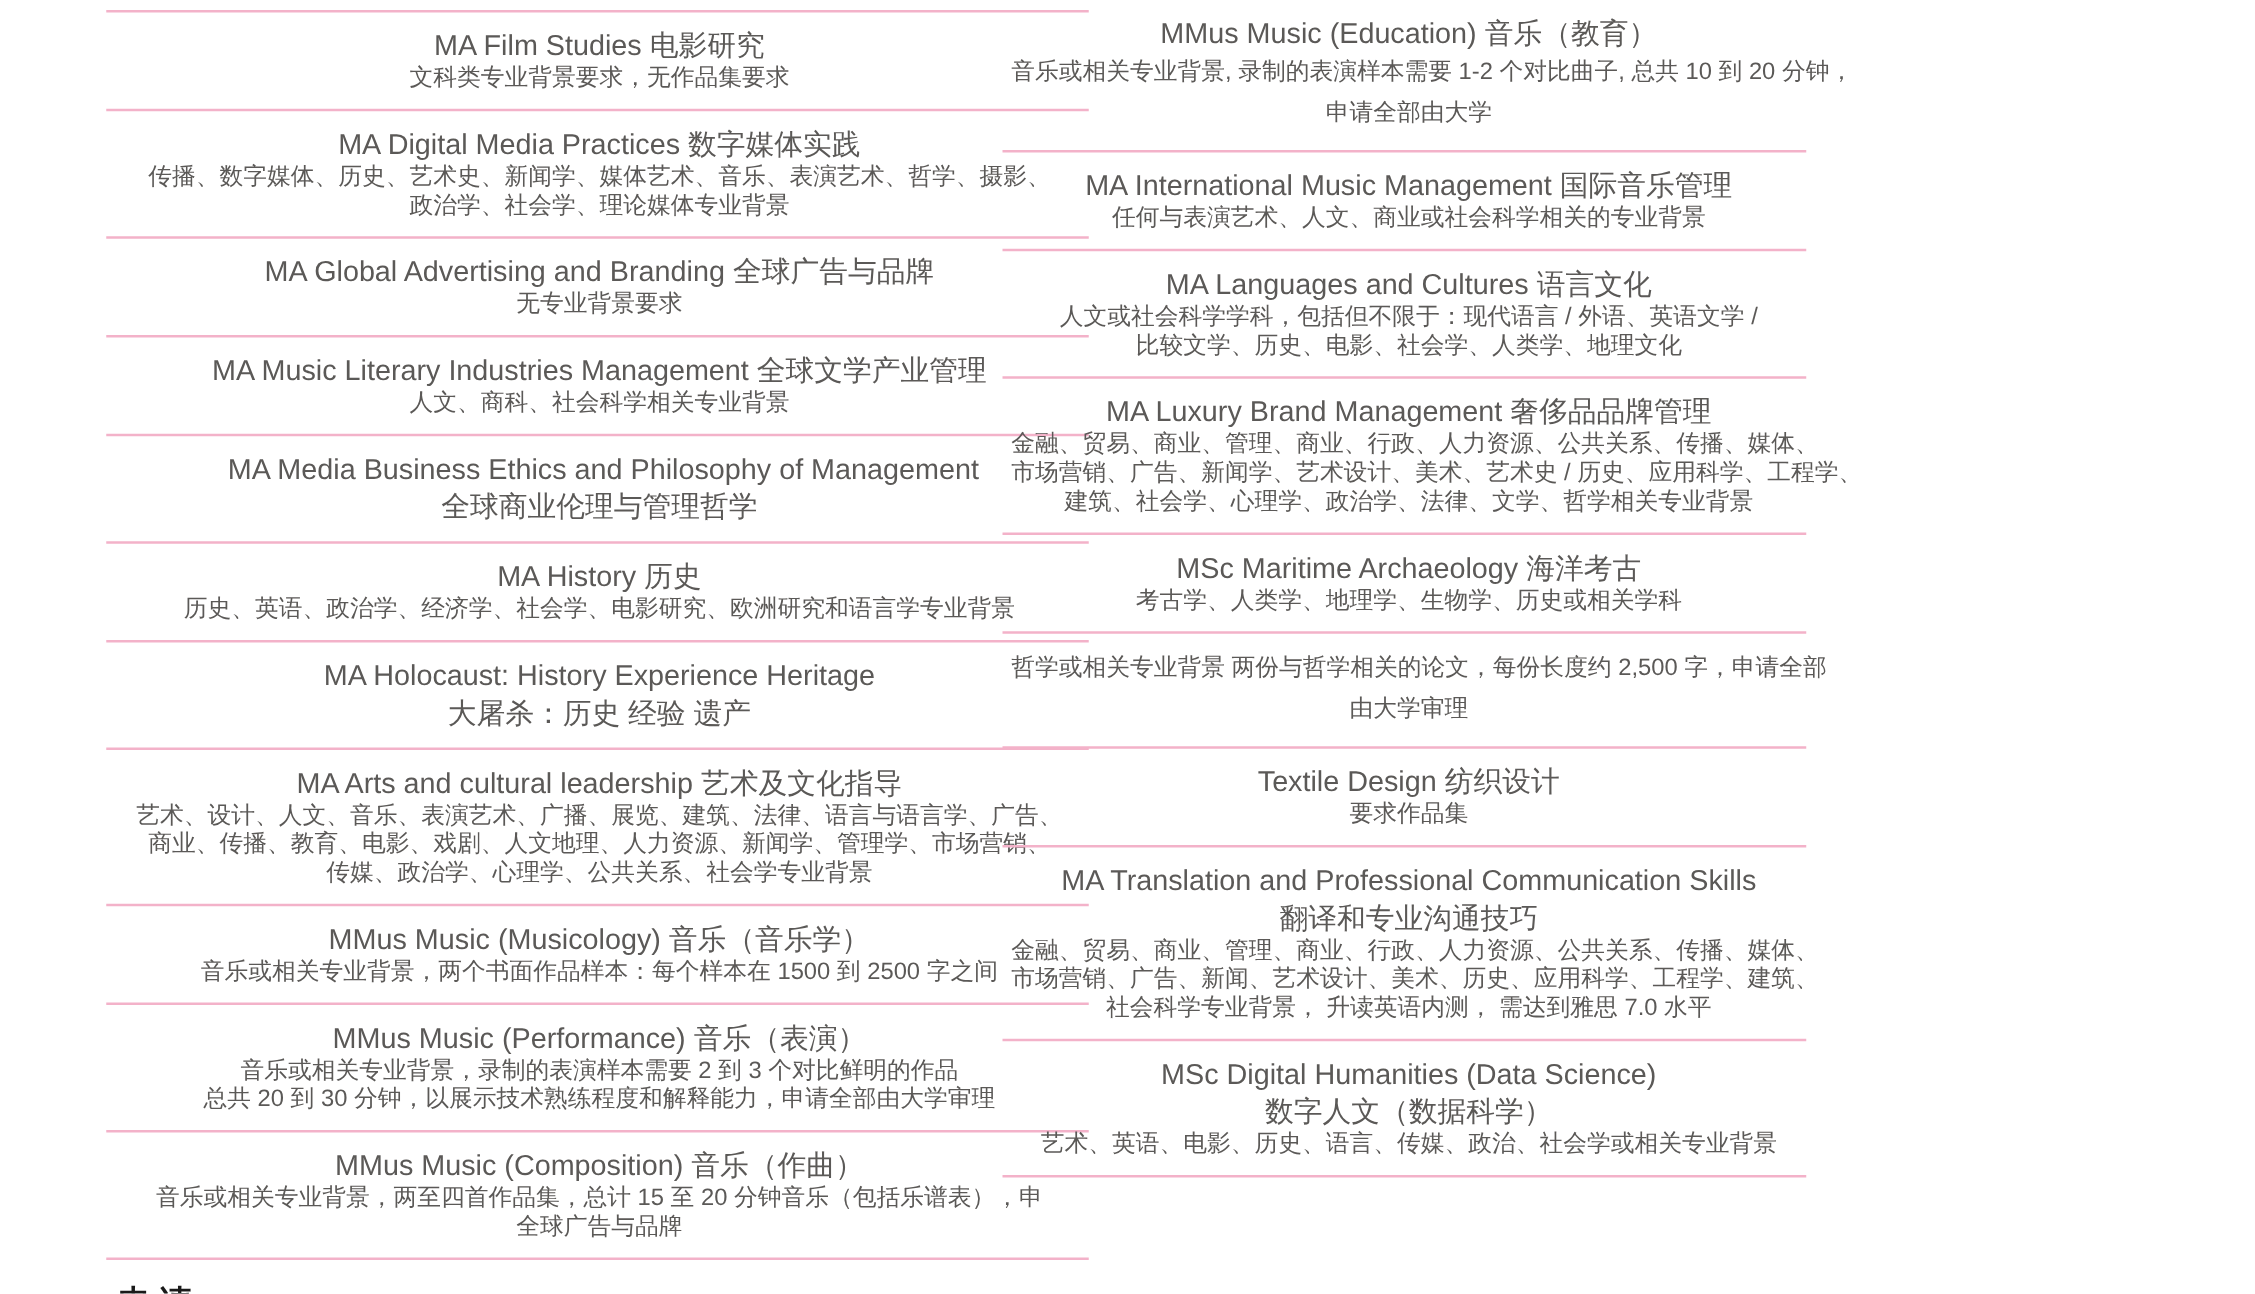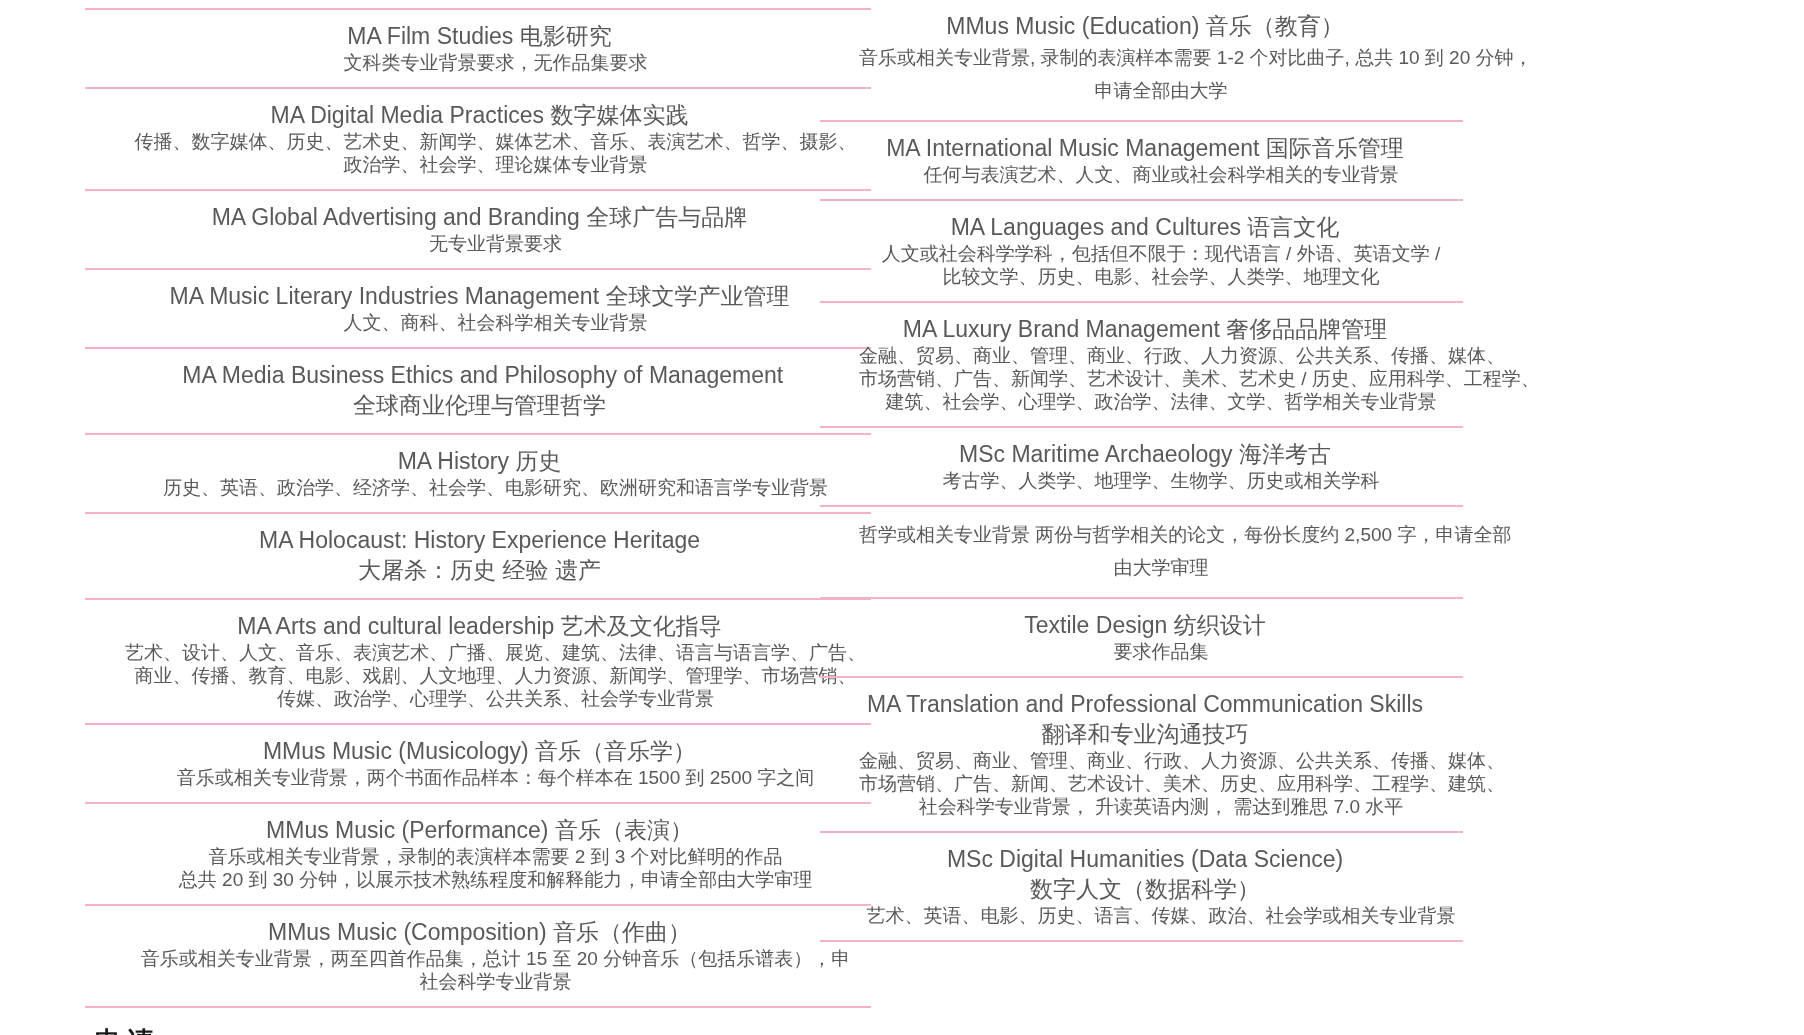--- a/index.html
+++ b/index.html
@@ -5,36 +5,35 @@
   html, body { margin:0; padding:0; }
   body {
     width:1804px; height:1035px;
     background:#ffffff;
     overflow:hidden;
     position:relative;
     font-family:"Liberation Sans","DejaVu Sans",sans-serif;
   }
   .col { position:absolute; top:0; }
   #col-left  { left:85px;  width:786px; }
-  #col-right { left:820px; width:643px; }
+  #col-right { left:802px; width:643px; }
   .divider { border-top:2px solid var(--divider-color,#f3b2c9); height:0; width:100%; }
   .divider.top { margin-top:8px; }
   .entry { padding:11px 0 13px 0;text-align:center; }
   #col-left  .entry { padding-left:3px; }
   #col-right .entry { padding-left:7px; }
   .title {
     font-size:23px; line-height:30px;
     color:var(--text-color,#5b5957);
     white-space:pre;
   }
   .req {
     font-size:19px; line-height:23px;
     color:var(--text-color,#5b5957);
     white-space:pre;
-    margin-left:32px;
   }
   .entry.loose .req { line-height:33px; }
   #cutoff-artifact {
     position:absolute; left:95px; top:1024px;
     height:11px; overflow:hidden;
     font-size:26px; font-weight:bold;
     letter-spacing:7px;
     color:var(--artifact-color,#1a1a1a);
     white-space:pre;
   }
@@ -94,21 +93,21 @@
     <div class="divider"></div>
     <div class="entry">
       <div class="title">MMus Music (Performance) 音乐（表演）</div>
       <div class="req">音乐或相关专业背景，录制的表演样本需要 2 到 3 个对比鲜明的作品</div>
       <div class="req">总共 20 到 30 分钟，以展示技术熟练程度和解释能力，申请全部由大学审理</div>
     </div>
     <div class="divider"></div>
     <div class="entry">
       <div class="title">MMus Music (Composition) 音乐（作曲）</div>
       <div class="req">音乐或相关专业背景，两至四首作品集，总计 15 至 20 分钟音乐（包括乐谱表），申</div>
-      <div class="req">社会科学专业背景</div>
+      <div class="req">全球广告与品牌</div>
     </div>
     <div class="divider"></div>
   </div>
 <div class="col" id="col-right">
     <div class="entry loose">
       <div class="title">MMus Music (Education) 音乐（教育）</div>
       <div class="req">音乐或相关专业背景, 录制的表演样本需要 1-2 个对比曲子, 总共 10 到 20 分钟，</div>
       <div class="req">申请全部由大学</div>
     </div>
     <div class="divider"></div>

